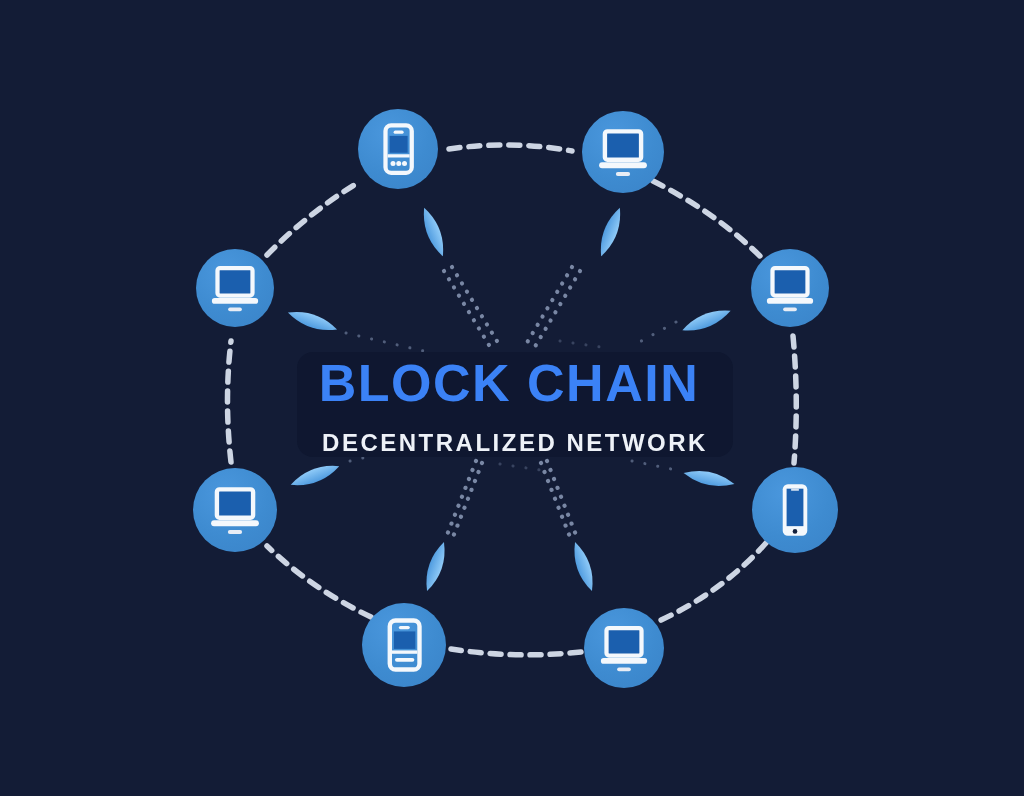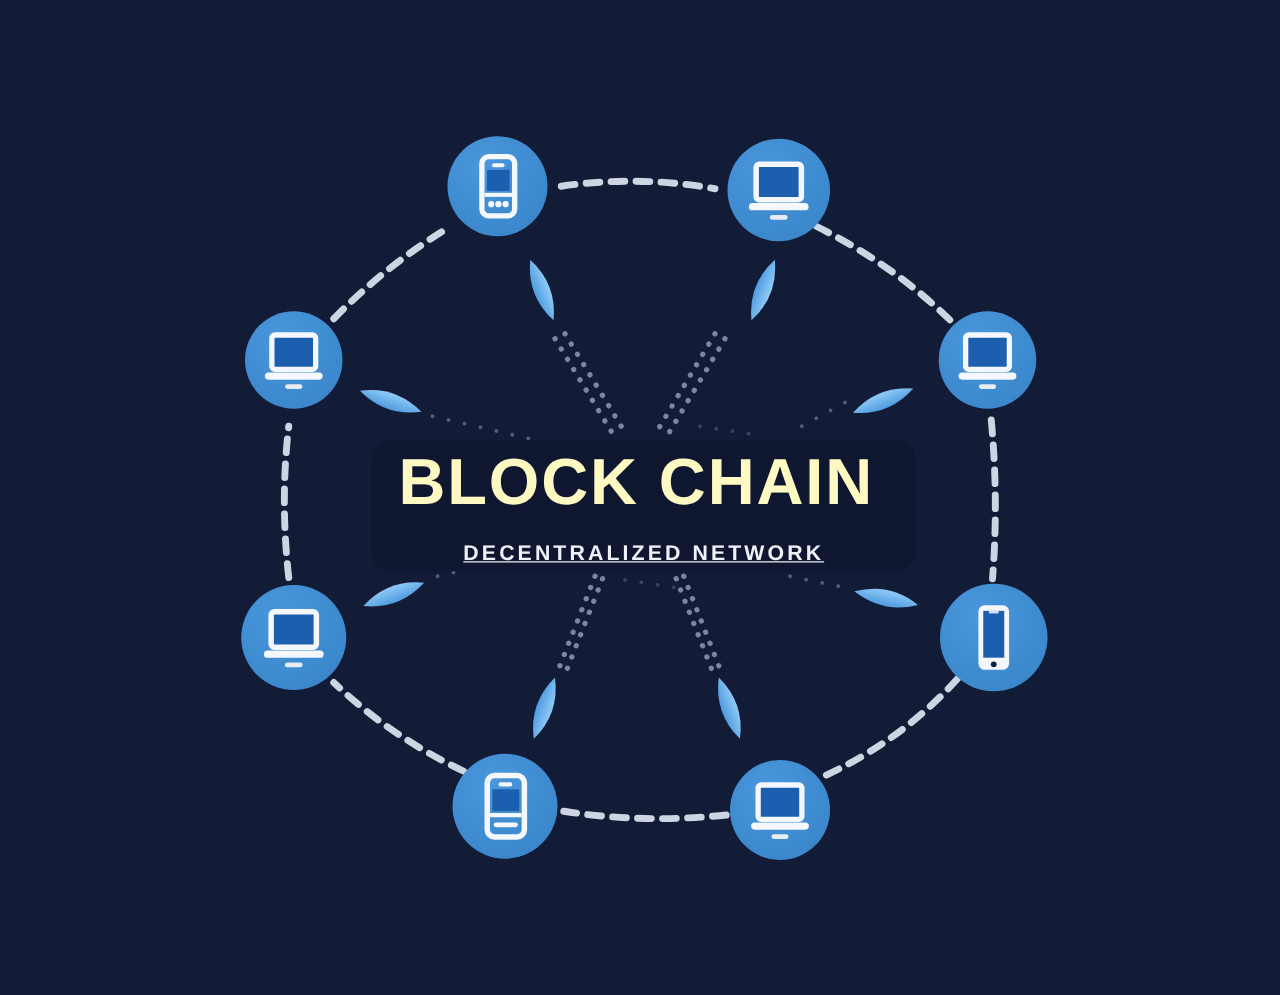--- a/index.html
+++ b/index.html
@@ -20,35 +20,34 @@
   .node svg{display:block;}
   .panel{
     position:absolute;
     left:297px;top:352px;width:436px;height:105px;
     background:#0f1730;
     border-radius:16px;
     display:flex;flex-direction:column;align-items:center;justify-content:center;
     text-align:center;
   }
   .panel .title{
-    color:#fef9c3;
+    color:#3b82f6;
     font-size:52px;
     font-weight:bold;
     letter-spacing:1.5px;
     line-height:1;
     margin:2px 12px 0 0;
   }
   .panel .subtitle{
     color:#eef2f8;
-    font-size:17px;
+    font-size:24px;
     font-weight:bold;
     letter-spacing:2.5px;
     line-height:1;
     margin:22px 0 0 0;
-    text-decoration:underline;
   }
 </style>
 </head>
 <body>
 
 <div class="stage">
 
   <svg class="net-svg" viewBox="0 0 1024 796">
     <defs>
       <linearGradient id="leafGrad" x1="0" y1="0" x2="0" y2="1">

